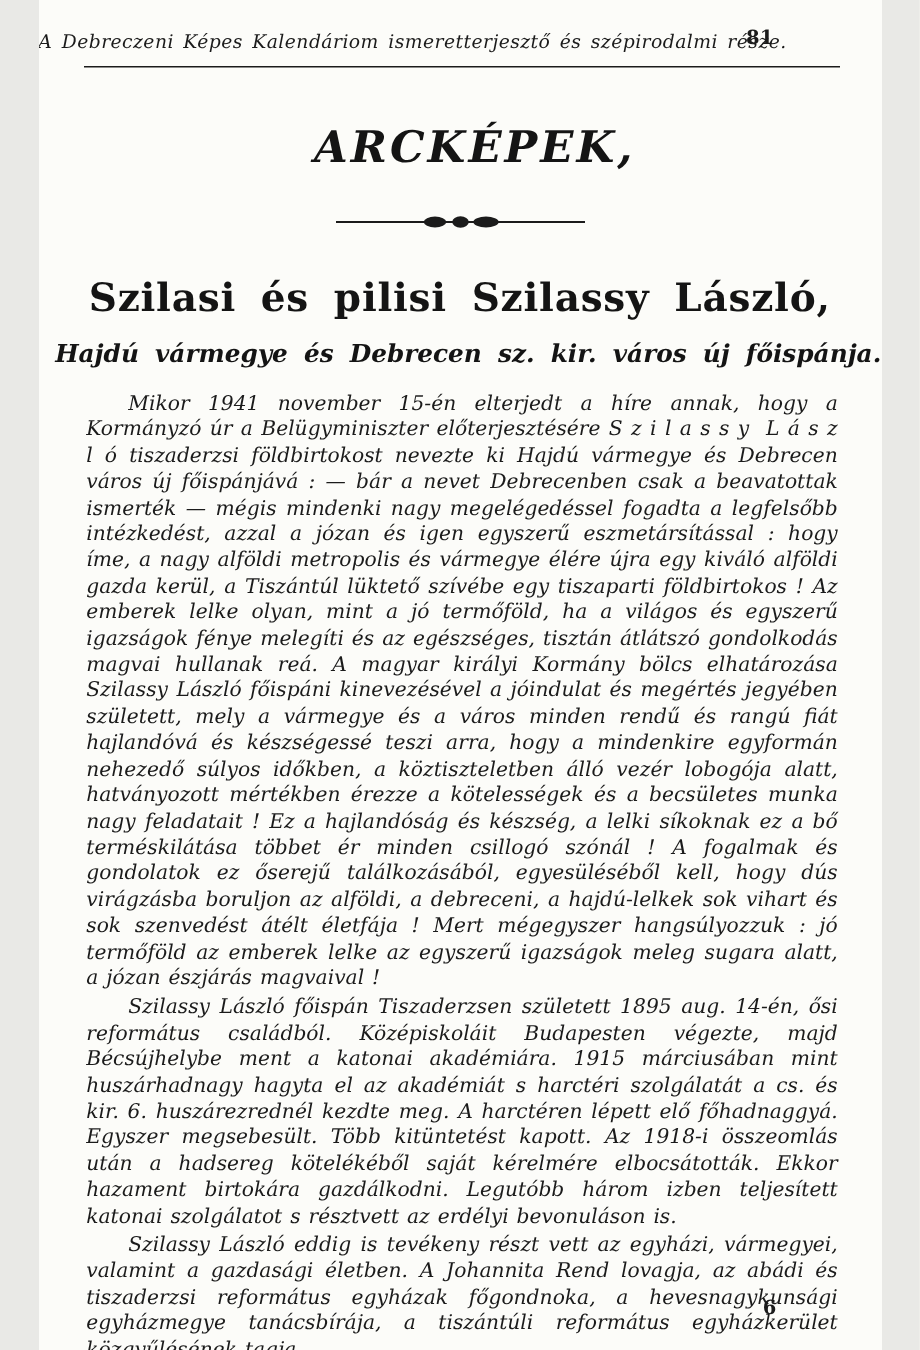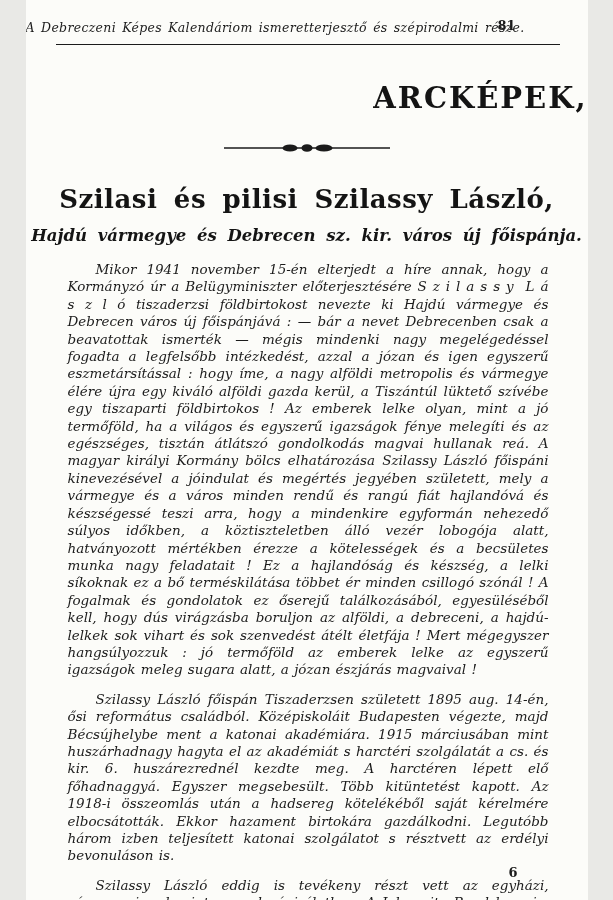--- a/index.html
+++ b/index.html
@@ -44,22 +44,23 @@
   }
   .header-rule {
     margin: 6px 28px 0 30px;
     border: none;
     border-top: 1.6px solid #1b1b1b;
     height: 0;
   }
   
   .section-heading {
     margin-top: 34px;
-    text-align: right;
+    text-align: center;
     font-weight: bold;
+    font-style: italic;
     line-height: 38px;
     color: #141414;
     margin-left: 20px;
   }
   .section-heading .line1 {
     font-size: 29px;
     letter-spacing: 2px;
   }
   .section-heading .line2 {
     font-size: 29px;
@@ -77,38 +78,38 @@
     margin-top: 26px;
     text-align: center;
     font-weight: bold;
     font-size: 26px;
     word-spacing: 7px;
     letter-spacing: 0.5px;
     color: #141414;
   }
   .article-subtitle {
     margin-top: 12px;
-    text-align: center;
+    text-align: right;
     font-weight: bold;
     font-style: italic;
     font-size: 16.5px;
     word-spacing: 5px;
     color: #141414;
   }
   
   .article-body {
     margin: 16px 27px 0 30px;
     font-style: italic;
     font-size: 13.5px;
     line-height: 17.4px;
     text-align: justify;
     word-spacing: 1px;
   }
   .article-body p {
-    margin: 12px;
+    margin: 2px;
     text-indent: 28px;
   }
   .signature-mark {
     position: absolute;
     right: 70px;
     bottom: 20px;
     font-size: 13px;
     font-weight: bold;
     font-style: normal;
   }

